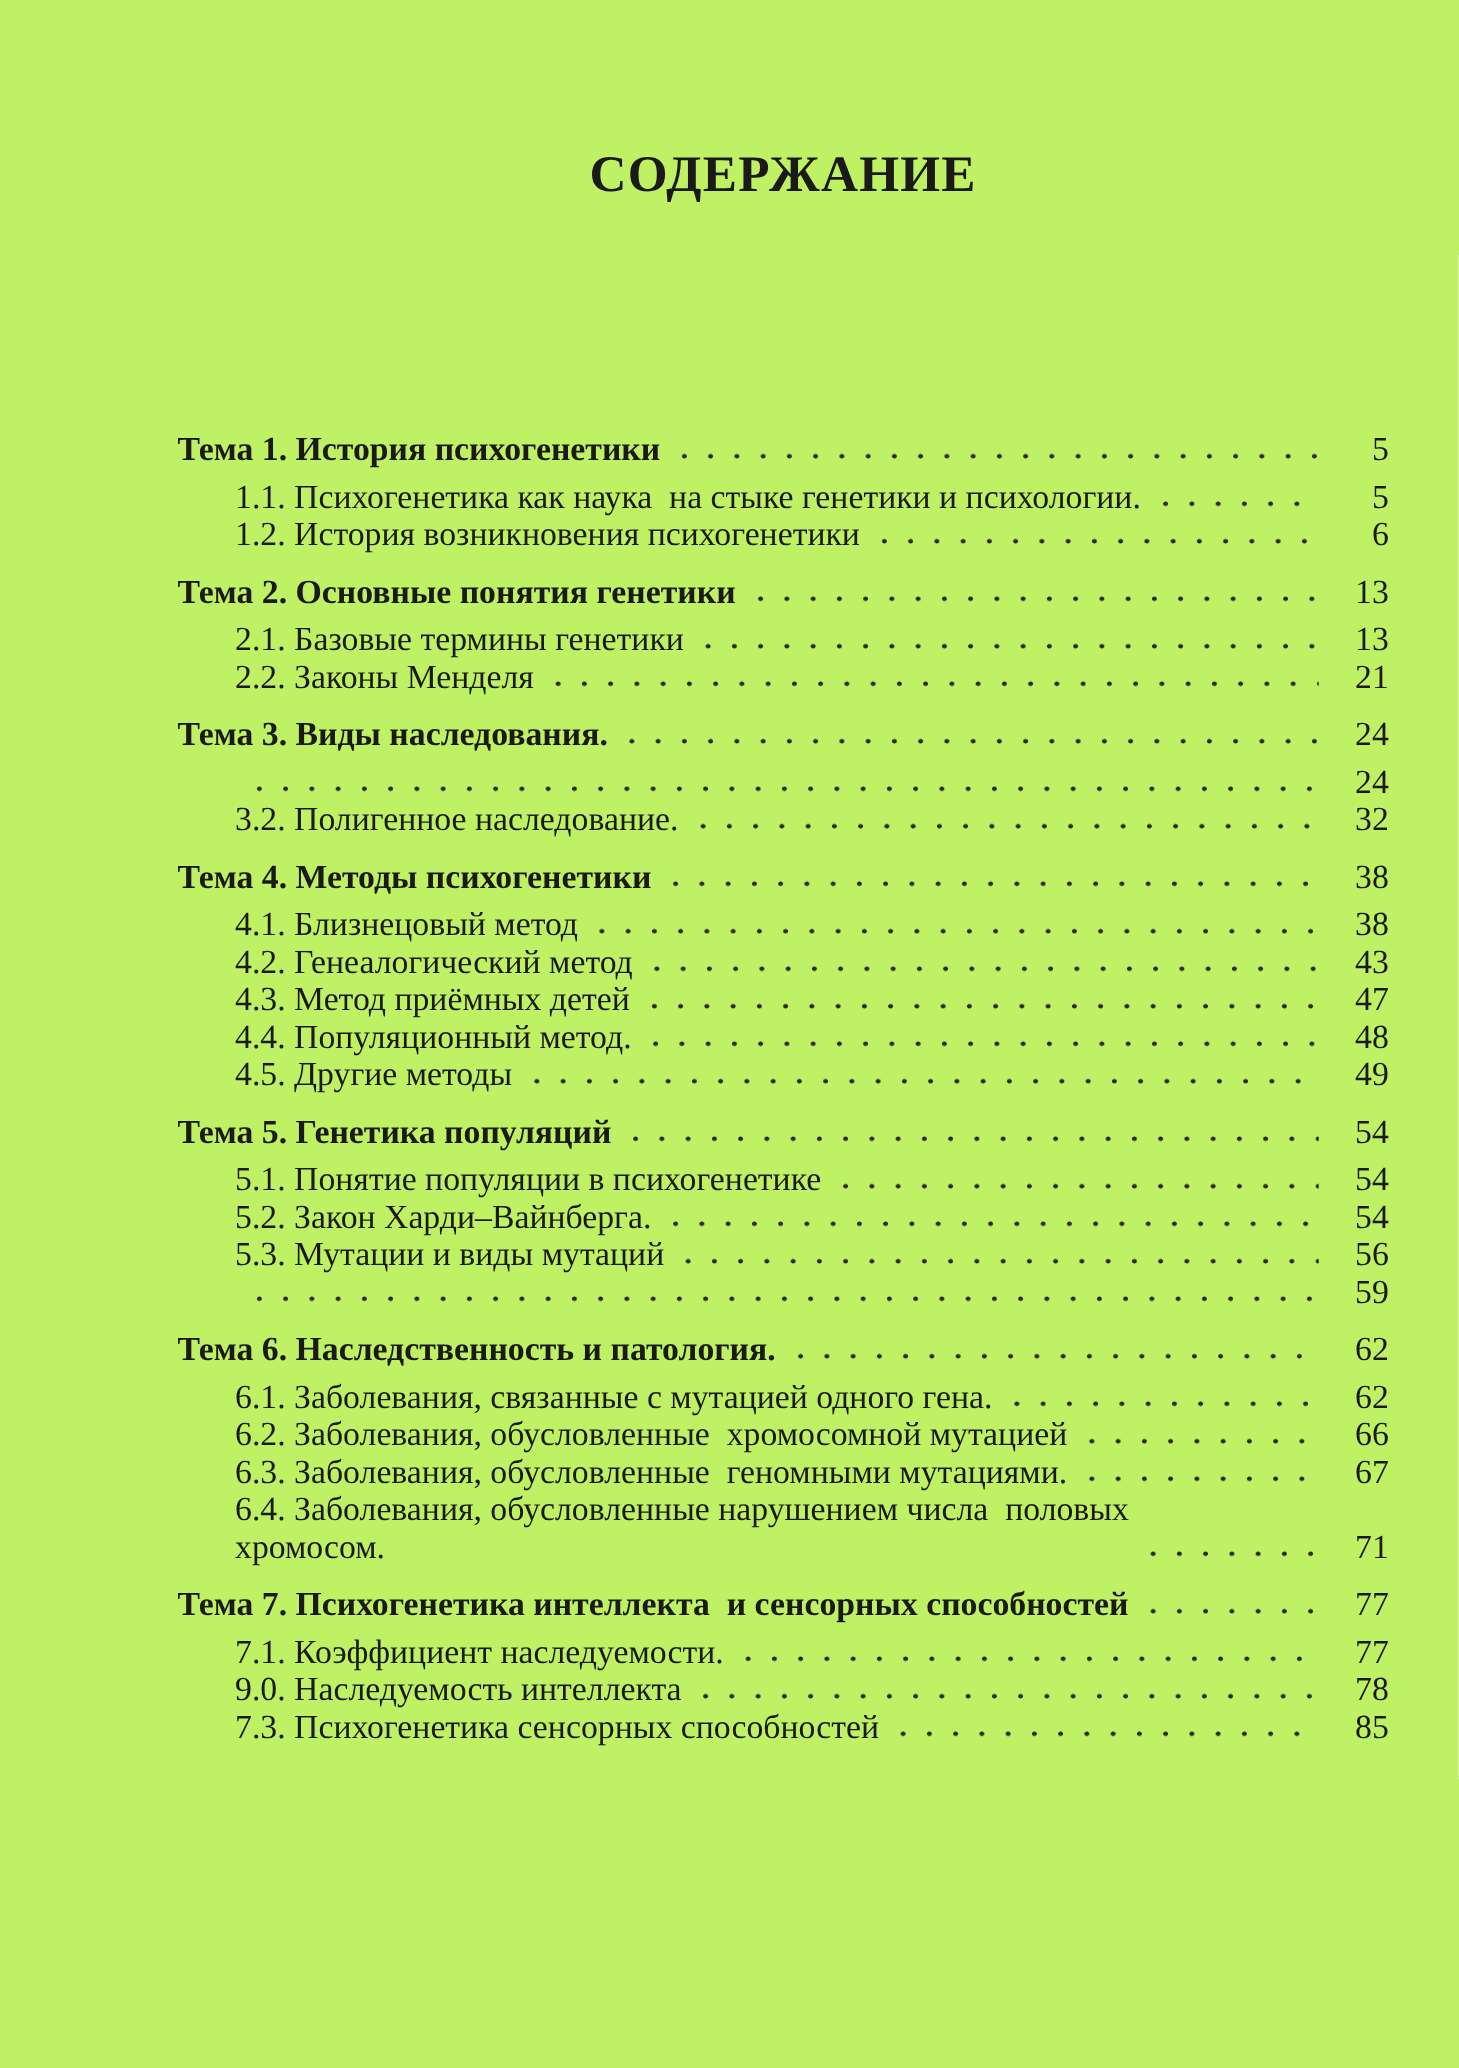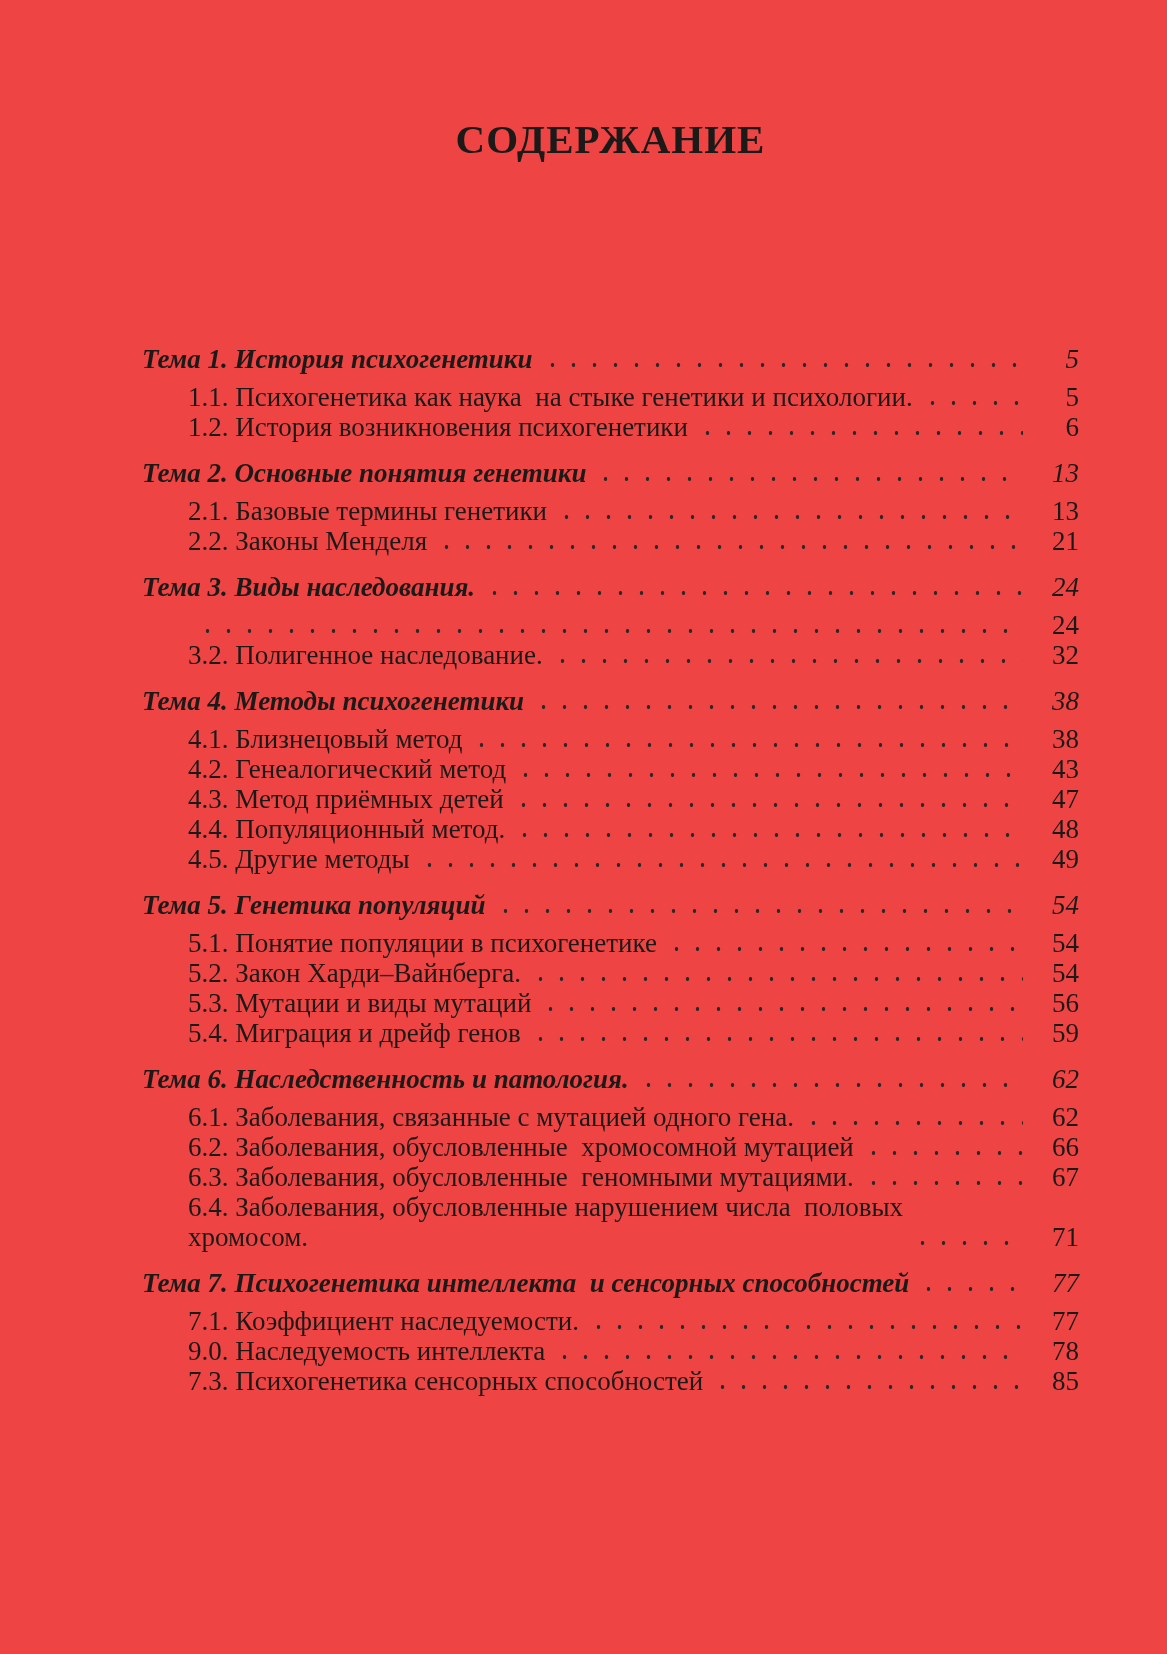--- a/index.html
+++ b/index.html
@@ -11,22 +11,22 @@
   body {
     width: 1167px;
     height: 1654px;
     font-family: "Liberation Serif", "DejaVu Serif", serif;
     color: #1c1a18;
     overflow: hidden;
   }
   .page {
     width: 100%;
     height: 100%;
-    padding: 116px 88px 40px 142px;
-    background: #ef4444;
+    padding: 116px 56px 40px 142px;
+    background: #bef264;
   }
   .title {
     margin: 0 0 182px 0;
     font-size: 41px;
     line-height: 46px;
     font-weight: bold;
     text-align: center;
     letter-spacing: 1px;
     color: #1c1a18;
   }
@@ -35,21 +35,20 @@
   }
   .toc-row {
     display: flex;
     align-items: flex-end;
     font-size: 27px;
     line-height: 30px;
   }
   .toc-row.chapter {
     font-weight: bold;
     margin: 16px 0 8px 0;
-    font-style: italic;
   }
   .toc-row.item {
     padding-left: 46px;
   }
   .label {
     white-space: pre-wrap;
     flex: 0 1 auto;
   }
   .leader {
     flex: 1 1 auto;
@@ -162,21 +161,20 @@
         <span class="label">5.2. Закон Харди–Вайнберга.</span>
         <span class="leader"></span>
         <span class="pagenum">54</span>
       </div>
       <div class="toc-row item">
         <span class="label">5.3. Мутации и виды мутаций</span>
         <span class="leader"></span>
         <span class="pagenum">56</span>
       </div>
       <div class="toc-row item">
-        <span class="label">5.4. Миграция и дрейф генов</span>
         <span class="leader"></span>
         <span class="pagenum">59</span>
       </div>
       <div class="toc-row chapter">
         <span class="label">Тема 6. Наследственность и патология.</span>
         <span class="leader"></span>
         <span class="pagenum">62</span>
       </div>
       <div class="toc-row item">
         <span class="label">6.1. Заболевания, связанные с мутацией одного гена.</span>

